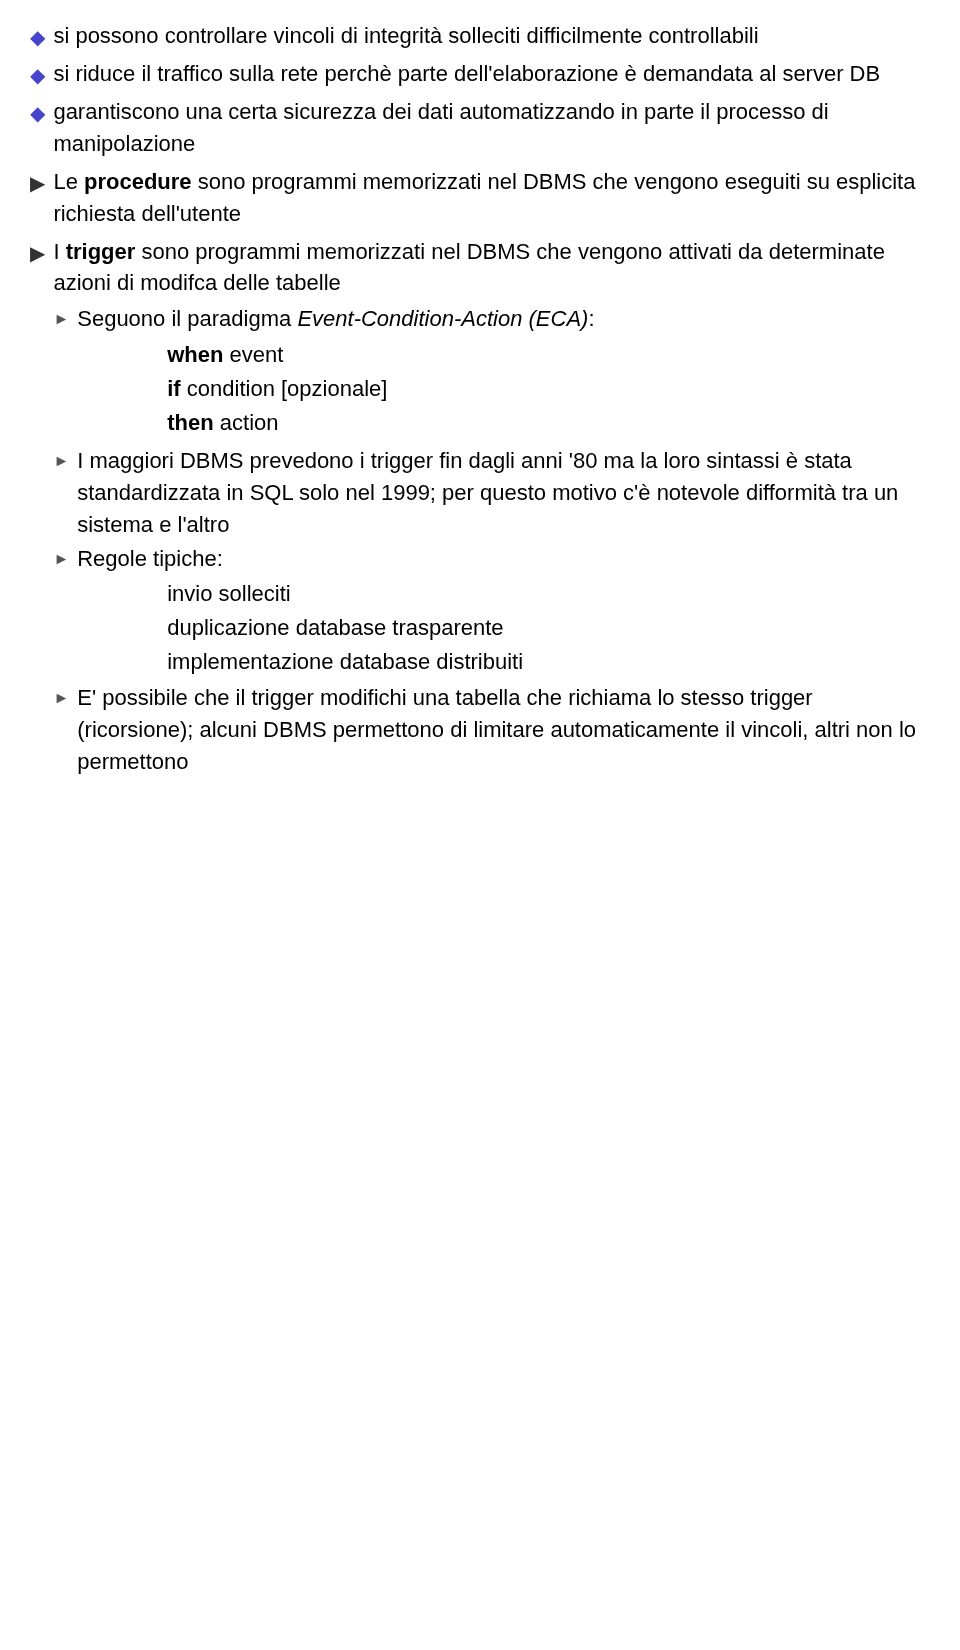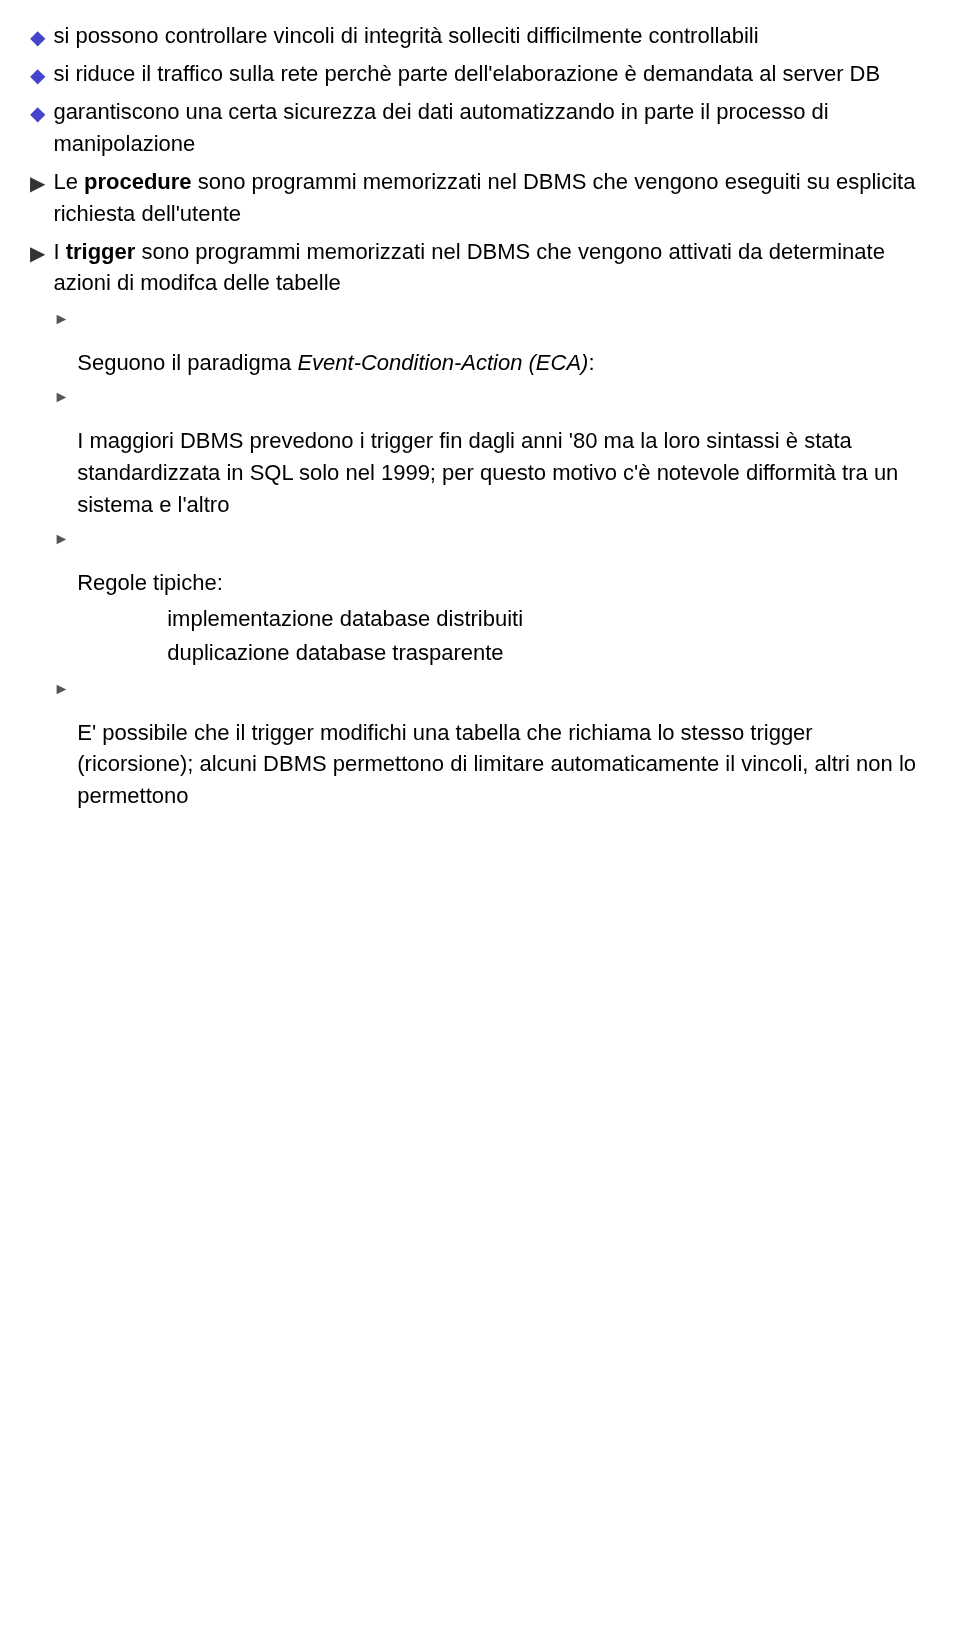--- a/index.html
+++ b/index.html
@@ -72,21 +72,20 @@
 
     .sub-list > li {
       display: flex;
       align-items: flex-start;
       margin-bottom: 2px;
       padding-left: 60px;
     }
 
     .sub-list > li .bullet-text {
       flex: 1;
-      margin-top: 44px;
     }
 
     .indent-block {
       padding-left: 90px;
       margin-top: 4px;
       margin-bottom: 4px;
     }
 
     .indent-line {
       display: block;
@@ -142,37 +141,43 @@
     <li>
       <span class="bullet-icon arrow-right-filled">▶</span>
       <span class="bullet-text">
         I <span class="bold">trigger</span> sono programmi memorizzati nel DBMS che vengono attivati da determinate azioni di modifca delle tabelle
         <ul class="sub-list">
 
           <li style="padding-left: 0;">
             <span class="bullet-icon-small">►</span>
             <span class="bullet-text">
               Seguono il paradigma <span class="italic">Event-Condition-Action (ECA)</span>:
+              <div class="indent-block">
+                <span class="indent-line"><span class="bold">when</span> event</span>
+                <span class="indent-line"><span class="bold">if</span> condition [opzionale]</span>
+                <span class="indent-line"><span class="bold">then</span> action</span>
+              </div>
             </span>
           </li>
 
           <li style="padding-left: 0;">
             <span class="bullet-icon-small">►</span>
             <span class="bullet-text">
               I maggiori DBMS prevedono i trigger fin dagli anni '80 ma la loro sintassi è stata standardizzata in SQL solo nel 1999; per questo motivo c'è notevole difformità tra un sistema e l'altro
             </span>
           </li>
 
           <li style="padding-left: 0;">
             <span class="bullet-icon-small">►</span>
             <span class="bullet-text">
               Regole tipiche:
               <ul class="sub-sub-list">
+                <li>invio solleciti</li>
+                <li>duplicazione database trasparente</li>
                 <li>implementazione database distribuiti</li>
-                <li>duplicazione database trasparente</li>
               </ul>
             </span>
           </li>
 
           <li style="padding-left: 0;">
             <span class="bullet-icon-small">►</span>
             <span class="bullet-text">
               E' possibile che il trigger modifichi una tabella che richiama lo stesso trigger (ricorsione); alcuni DBMS permettono di limitare automaticamente il vincoli, altri non lo permettono
             </span>
           </li>

